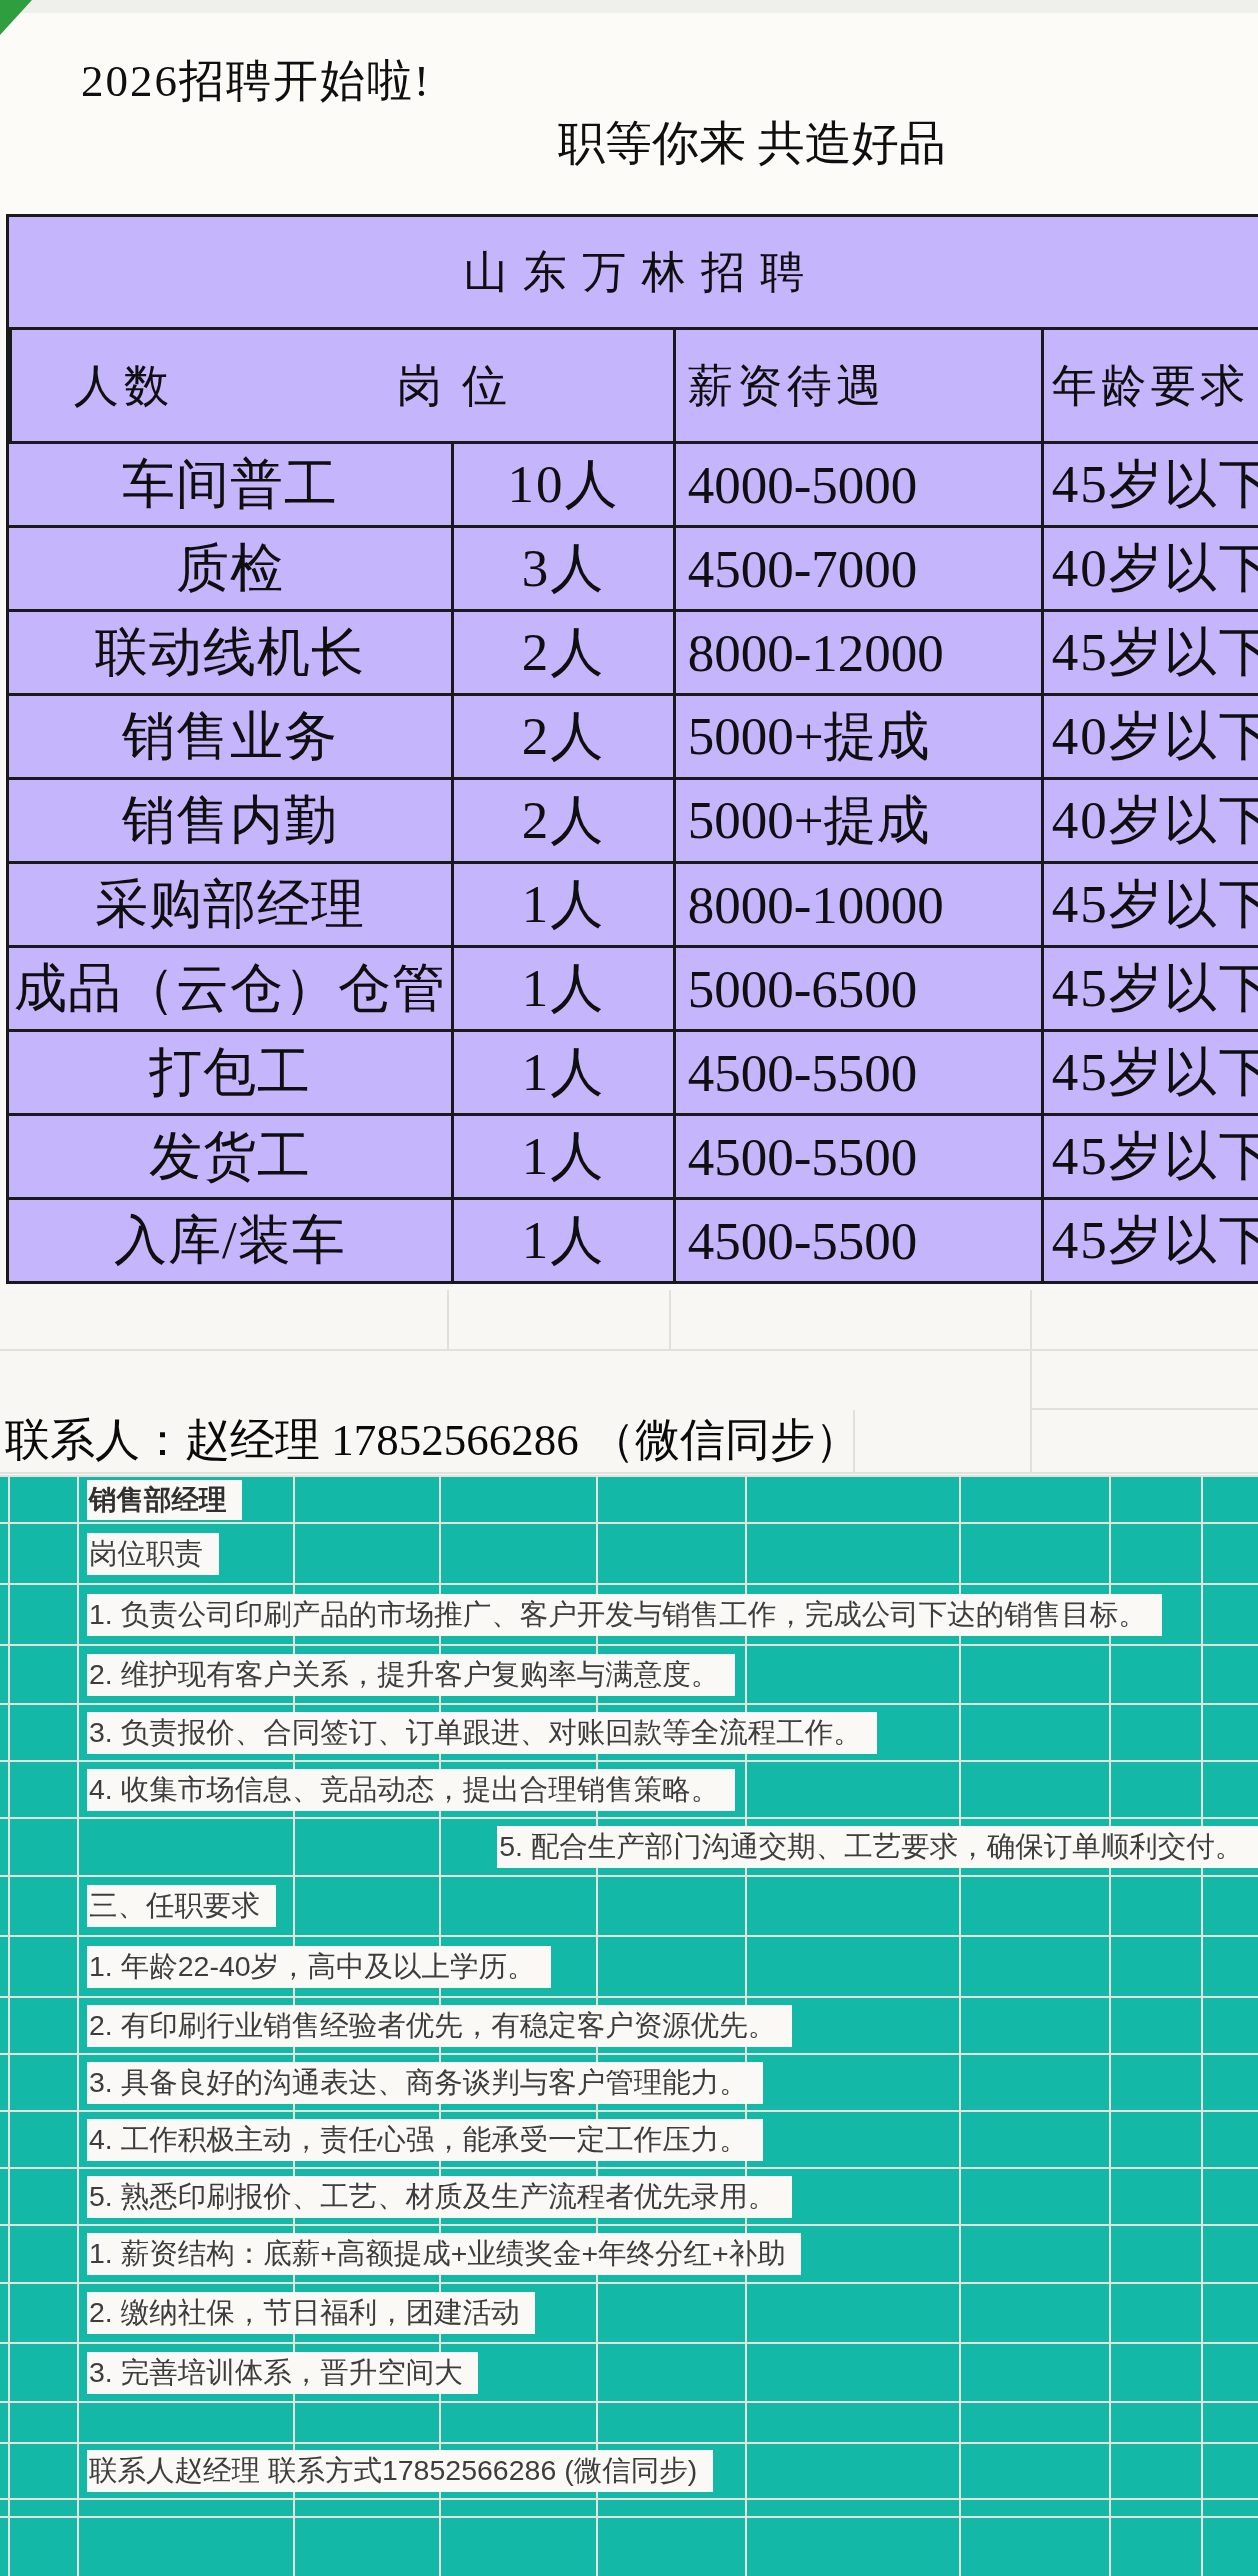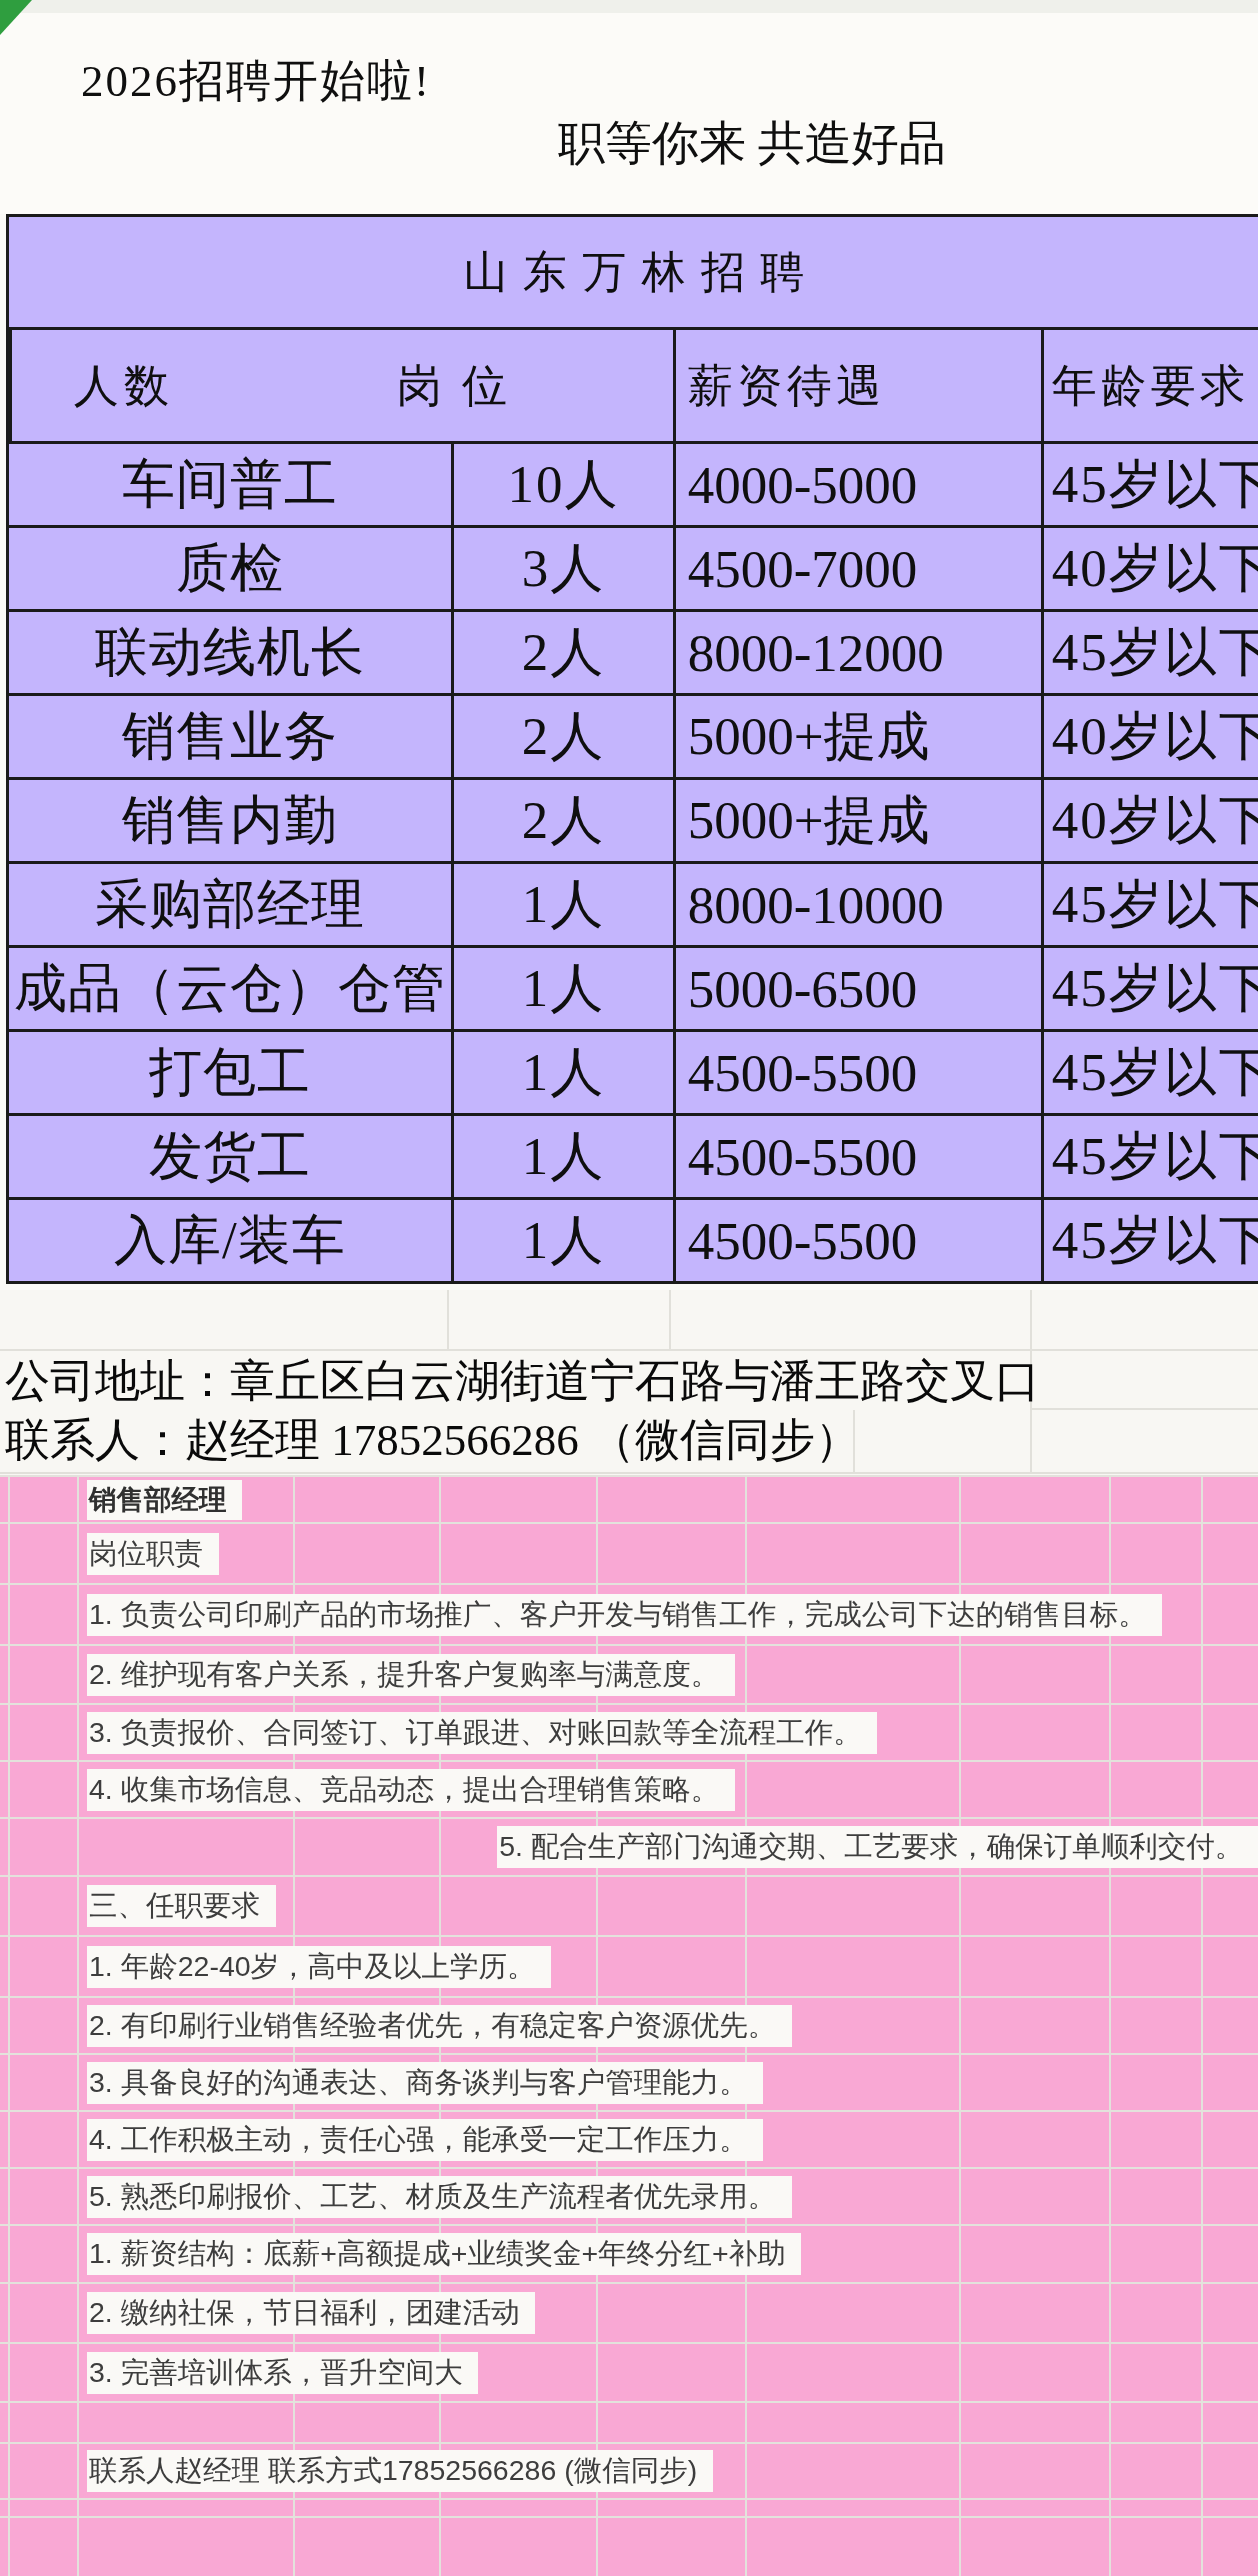--- a/index.html
+++ b/index.html
@@ -40,21 +40,21 @@
 
   
   #mid { position:absolute; top:1290px; left:0; width:1259px; height:185px; background:#f8f7f3; }
   .gl { position:absolute; background:#e1e0da; }
   #address-line { position:absolute; left:4.9px;  top:61px;  font-size:45px; white-space:nowrap; color:#0a0a0a; }
   #contact-line { position:absolute; left:4.9px;  top:120px; font-size:45px; white-space:nowrap; color:#0a0a0a; }
 
   
   #sheet {
     position:absolute; top:1475px; left:0; width:1259px; height:1101px;
-    background:#f9a8d4;
+    background:#14b8a6;
     font-family:"Liberation Sans","DejaVu Sans",sans-serif; color:#3d3d3d;
   }
   .vl { position:absolute; top:0; bottom:0; width:2px; background:#e3e2dc; }
   #sheet-rows { position:absolute; top:0; left:0; right:0; border-top:2px solid #e3e2dc; }
   .sh-row { border-bottom:2px solid #e3e2dc; display:flex; align-items:center; padding-left:87px; }
   .sh-text { background:#faf9f6; padding:2px 15.7px 2px 2px; font-size:28.5px; white-space:nowrap; }
   .sh-text.bold { font-weight:bold; font-size:27.5px; color:#303030; }
 </style>
 </head>
 <body>
@@ -142,21 +142,20 @@
 
   <div id="mid">
     <div class="gl" style="left:447px; top:0; width:2px; height:59px;"></div>
     <div class="gl" style="left:669px; top:0; width:2px; height:59px;"></div>
     <div class="gl" style="left:1030px; top:0; width:2px; height:59px;"></div>
     <div class="gl" style="left:0; top:59px; width:1259px; height:2px;"></div>
     <div class="gl" style="left:1030px; top:118px; width:228px; height:2px;"></div>
     <div class="gl" style="left:853px;  top:120px; width:2px; height:62px;"></div>
     <div class="gl" style="left:1030px; top:61px; width:2px; height:121px;"></div>
     <div class="gl" style="left:0; top:182px; width:1259px; height:2px;"></div>
-    <div id="address-line">公司地址：章丘区白云湖街道宁石路与潘王路交叉口</div>
     <div id="contact-line">联系人：赵经理 17852566286 （微信同步）</div>
   </div>
 
   <div id="sheet">
     <i class="vl" style="left:7.9px"></i>
     <i class="vl" style="left:77px"></i>
     <i class="vl" style="left:293px"></i>
     <i class="vl" style="left:439px"></i>
     <i class="vl" style="left:596px"></i>
     <i class="vl" style="left:745px"></i>

